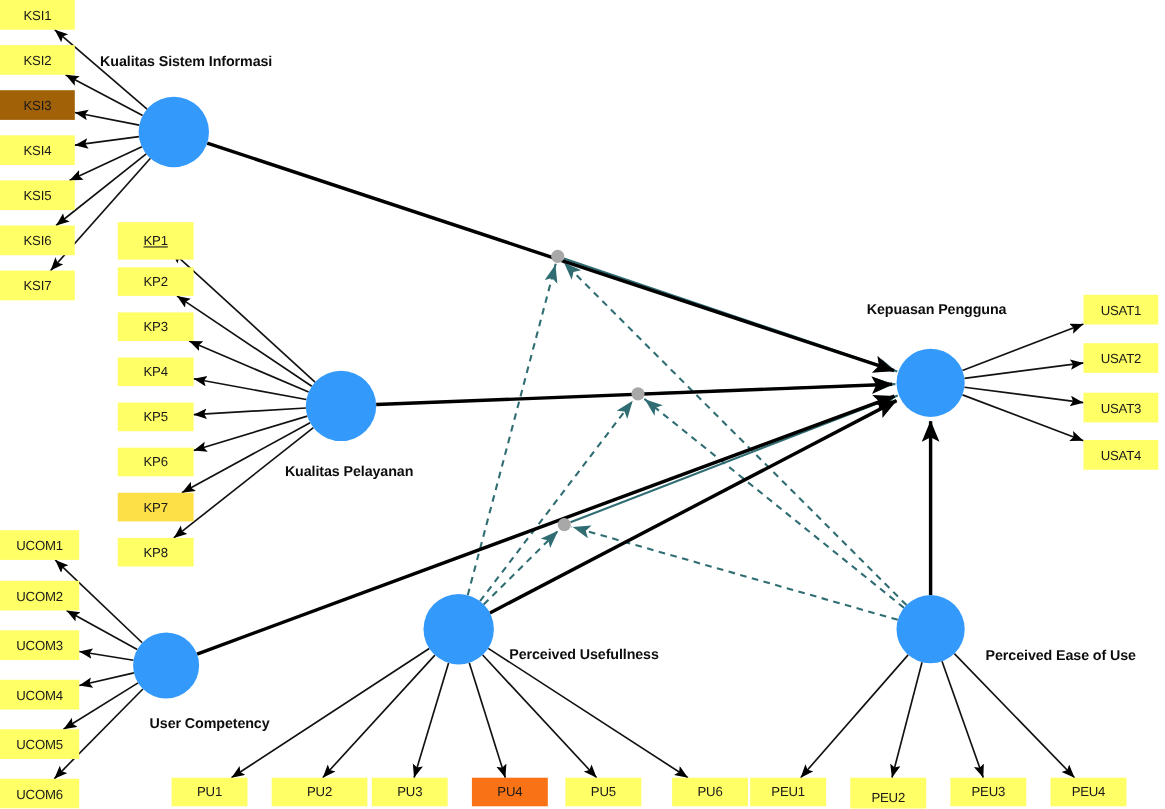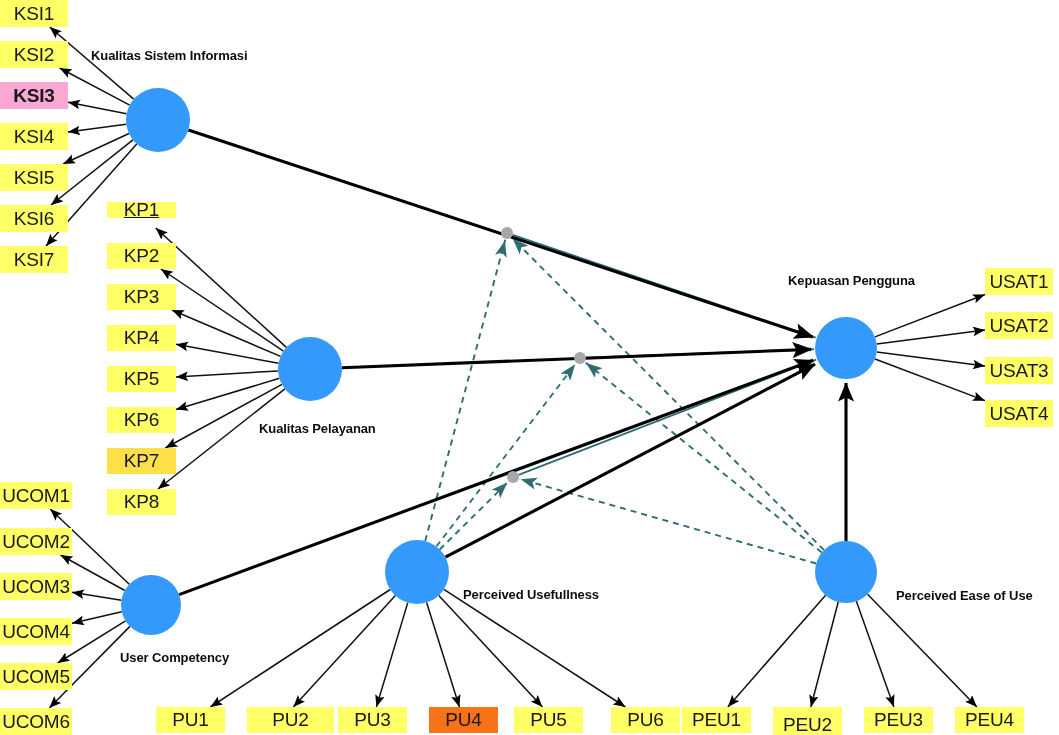--- a/index.html
+++ b/index.html
@@ -29,21 +29,21 @@
     height: 735px;
     pointer-events: none;
   }
   .indicator-box {
     position: absolute;
     background: #ffff66;
     border: 0;
     display: flex;
     align-items: center;
     justify-content: center;
-    font-size: 19px;
+    font-size: 12px;
     color: #1a1a1a;
     font-family: "Liberation Sans", sans-serif;
     letter-spacing: -0.2px;
     box-sizing: border-box;
     white-space: nowrap;
     z-index: 3;
   }
   .latent-node {
     position: absolute;
     border-radius: 50%;
@@ -142,26 +142,26 @@
   </svg>
 
   <div id="dots-layer">
       <div class="mediator-dot" style="left: 501px; top: 227px; width: 12px; height: 12px; background: rgb(168, 168, 168);"></div>
       <div class="mediator-dot" style="left: 574px; top: 352px; width: 12px; height: 12px; background: rgb(168, 168, 168);"></div>
       <div class="mediator-dot" style="left: 507px; top: 471px; width: 12px; height: 12px; background: rgb(168, 168, 168);"></div>
     </div>
   <div id="boxes-layer">
       <div class="indicator-box" style="left: 0px; top: 0px; width: 68px; height: 27px; background: rgb(255, 255, 102);">KSI1</div>
       <div class="indicator-box" style="left: 0px; top: 41px; width: 68px; height: 27px; background: rgb(255, 255, 102);">KSI2</div>
-      <div class="indicator-box" style="left: 0px; top: 82px; width: 68px; height: 27px; background: #f9a8d4; font-weight: bold;">KSI3</div>
+      <div class="indicator-box" style="left: 0px; top: 82px; width: 68px; height: 27px; background: #a16207;">KSI3</div>
       <div class="indicator-box" style="left: 0px; top: 123px; width: 68px; height: 27px; background: rgb(255, 255, 102);">KSI4</div>
       <div class="indicator-box" style="left: 0px; top: 164px; width: 68px; height: 27px; background: rgb(255, 255, 102);">KSI5</div>
       <div class="indicator-box" style="left: 0px; top: 205px; width: 68px; height: 27px; background: rgb(255, 255, 102);">KSI6</div>
       <div class="indicator-box" style="left: 0px; top: 246px; width: 68px; height: 27px; background: rgb(255, 255, 102);">KSI7</div>
-      <div class="indicator-box" style="left: 107px; top: 202px; width: 69px; height: 16px; background: rgb(255, 255, 102); text-decoration: underline;">KP1</div>
+      <div class="indicator-box" style="left: 107px; top: 202px; width: 69px; height: 34px; background: rgb(255, 255, 102); text-decoration: underline;">KP1</div>
       <div class="indicator-box" style="left: 107px; top: 243px; width: 69px; height: 26px; background: rgb(255, 255, 102);">KP2</div>
       <div class="indicator-box" style="left: 107px; top: 284px; width: 69px; height: 26px; background: rgb(255, 255, 102);">KP3</div>
       <div class="indicator-box" style="left: 107px; top: 325px; width: 69px; height: 26px; background: rgb(255, 255, 102);">KP4</div>
       <div class="indicator-box" style="left: 107px; top: 366px; width: 69px; height: 26px; background: rgb(255, 255, 102);">KP5</div>
       <div class="indicator-box" style="left: 107px; top: 407px; width: 69px; height: 26px; background: rgb(255, 255, 102);">KP6</div>
       <div class="indicator-box" style="left: 107px; top: 448px; width: 69px; height: 26px; background: #fde047;">KP7</div>
       <div class="indicator-box" style="left: 107px; top: 489px; width: 69px; height: 26px; background: rgb(255, 255, 102);">KP8</div>
       <div class="indicator-box" style="left: 0px; top: 482px; width: 72px; height: 27px; background: rgb(255, 255, 102);">UCOM1</div>
       <div class="indicator-box" style="left: 0px; top: 528px; width: 72px; height: 27px; background: rgb(255, 255, 102);">UCOM2</div>
       <div class="indicator-box" style="left: 0px; top: 573px; width: 72px; height: 27px; background: rgb(255, 255, 102);">UCOM3</div>
@@ -182,21 +182,21 @@
       <div class="indicator-box" style="left: 985px; top: 312px; width: 68px; height: 27px; background: rgb(255, 255, 102);">USAT2</div>
       <div class="indicator-box" style="left: 985px; top: 357px; width: 68px; height: 27px; background: rgb(255, 255, 102);">USAT3</div>
       <div class="indicator-box" style="left: 985px; top: 400px; width: 68px; height: 27px; background: rgb(255, 255, 102);">USAT4</div>
     </div>
   <div id="nodes-layer">
       <div class="latent-node" style="left: 126px; top: 88px; width: 64px; height: 64px; background: rgb(51, 153, 251);"></div>
       <div class="latent-label" style="left: 91px; top: 48px;">Kualitas Sistem Informasi</div>
       <div class="latent-node" style="left: 278px; top: 337px; width: 64px; height: 64px; background: rgb(51, 153, 251);"></div>
       <div class="latent-label" style="left: 259px; top: 421px;">Kualitas Pelayanan</div>
       <div class="latent-node" style="left: 121px; top: 575px; width: 60px; height: 60px; background: rgb(51, 153, 251);"></div>
-      <div class="latent-label" style="left: 120px; top: 650px;">User Competency</div>
+      <div class="latent-label" style="left: 136px; top: 650px;">User Competency</div>
       <div class="latent-node" style="left: 385px; top: 540px; width: 64px; height: 64px; background: rgb(51, 153, 251);"></div>
       <div class="latent-label" style="left: 463px; top: 587px;">Perceived Usefullness</div>
       <div class="latent-node" style="left: 815px; top: 541px; width: 62px; height: 62px; background: rgb(51, 153, 251);"></div>
       <div class="latent-label" style="left: 896px; top: 588px;">Perceived Ease of Use</div>
       <div class="latent-node" style="left: 815px; top: 317px; width: 62px; height: 62px; background: rgb(51, 153, 251);"></div>
       <div class="latent-label" style="left: 788px; top: 273px;">Kepuasan Pengguna</div>
     </div>
 
 </div>
 

